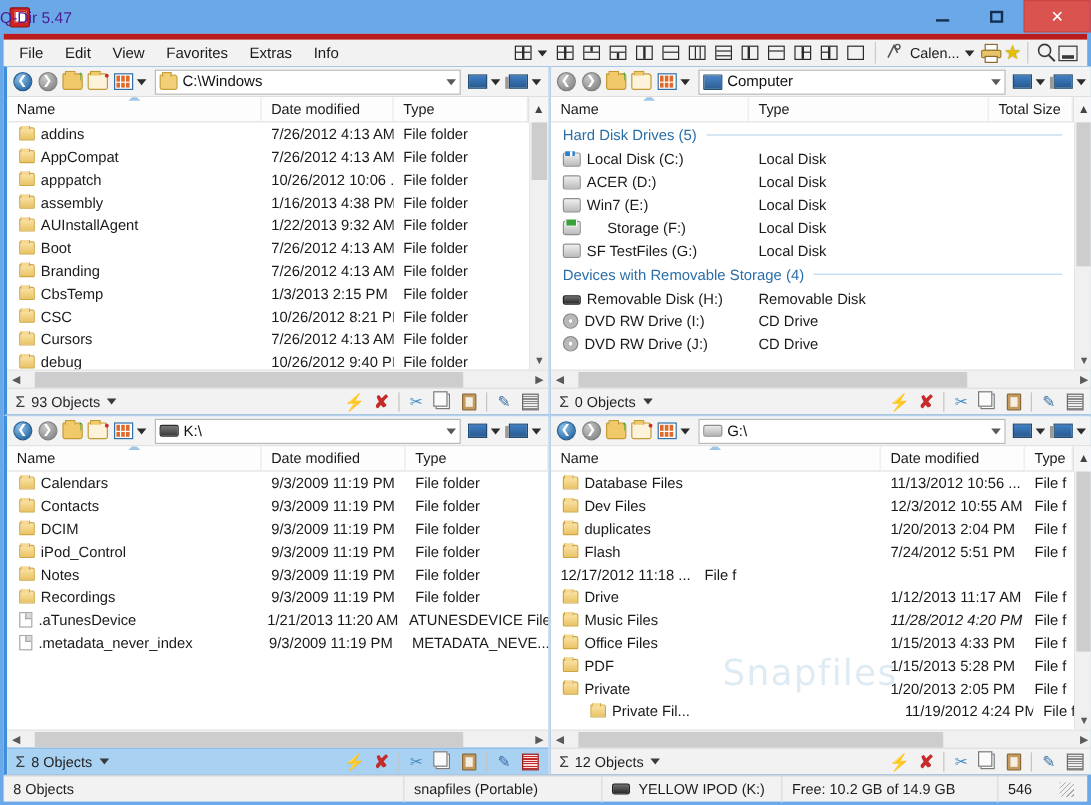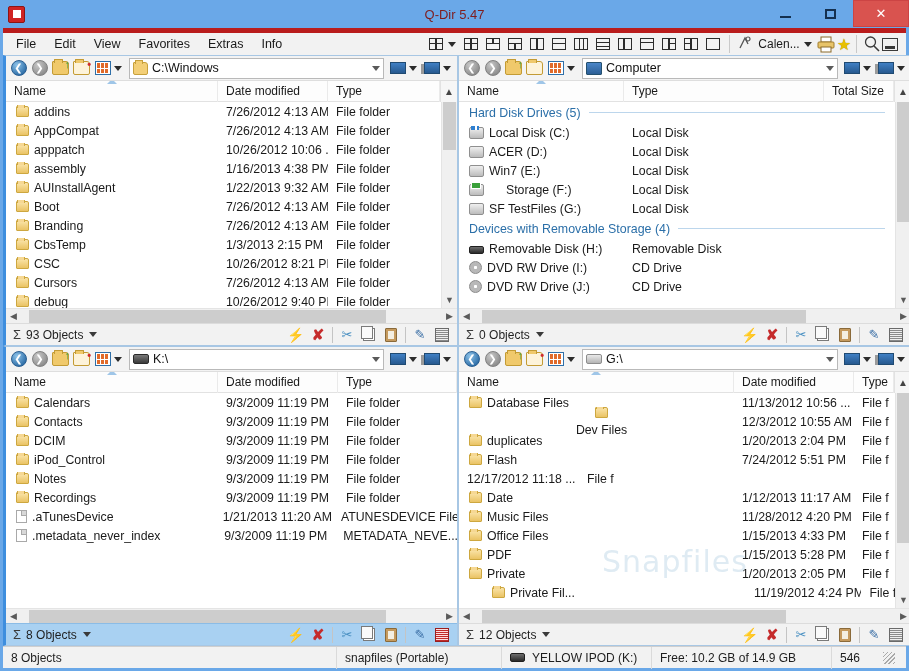--- a/index.html
+++ b/index.html
@@ -31,22 +31,22 @@
     border: 1px solid #8e1414;
     border-radius: 2px;
     display: flex; align-items: center; justify-content: center;
     position: relative;
   }
   .app-icon::after {
     content: ""; width: 8px; height: 8px;
     background: #fff; border: 1px solid #cf2323;
   }
   .title-text {
-    position: absolute; left: 0; right: 0; text-align: center;
-    font-size: 13px; color: #7f1d1d; pointer-events: none;
+    position: absolute; left: 0; right: 0; 
+    font-size: 13px; color: #4c1d95; pointer-events: none;
   }
   .wbtns { margin-left: auto; display: flex; align-items: center; height: 28px; }
   .wbtn {
     width: 45px; height: 22px; margin: 0; display: flex;
     align-items: center; justify-content: center;
     color: #143050; font-size: 13px;
   }
   .wbtn.close {
     background: #d9534f; color: #fff; width: 56px; height: 27px;
     border: 1px solid #c44; margin-top: -1px;
@@ -1057,21 +1057,21 @@
         <div class="list" id="p4list">
             <div class="row">
               <div class="cell name" style="width: 275px;">
                 <span class="ico-folder"></span>
                 <span>Database Files</span>
               </div>
               <div class="cell" style="width: 120px;">11/13/2012 10:56 ...</div>
               <div class="cell" style="flex: 1 1 auto;">File f</div>
             </div>
             <div class="row">
-              <div class="cell name" style="width: 275px; flex-direction: column;">
+              <div class="cell name" style="width: 275px;">
                 <span class="ico-folder"></span>
                 <span>Dev Files</span>
               </div>
               <div class="cell" style="width: 120px;">12/3/2012 10:55 AM</div>
               <div class="cell" style="flex: 1 1 auto;">File f</div>
             </div>
             <div class="row">
               <div class="cell name" style="width: 275px;">
                 <span class="ico-folder"></span>
                 <span>duplicates</span>
@@ -1087,31 +1087,31 @@
               <div class="cell" style="width: 120px;">7/24/2012 5:51 PM</div>
               <div class="cell" style="flex: 1 1 auto;">File f</div>
             </div>
             <div class="row">
               <div class="cell" style="width: 120px;">12/17/2012 11:18 ...</div>
               <div class="cell" style="flex: 1 1 auto;">File f</div>
             </div>
             <div class="row">
               <div class="cell name" style="width: 275px;">
                 <span class="ico-folder"></span>
-                <span>Date</span>
+                <span>Drive</span>
               </div>
               <div class="cell" style="width: 120px;">1/12/2013 11:17 AM</div>
               <div class="cell" style="flex: 1 1 auto;">File f</div>
             </div>
             <div class="row">
               <div class="cell name" style="width: 275px;">
                 <span class="ico-folder"></span>
                 <span>Music Files</span>
               </div>
-              <div class="cell" style="width: 120px;">11/28/2012 4:20 PM</div>
+              <div class="cell" style="width: 120px; font-style: italic;">11/28/2012 4:20 PM</div>
               <div class="cell" style="flex: 1 1 auto;">File f</div>
             </div>
             <div class="row">
               <div class="cell name" style="width: 275px;">
                 <span class="ico-folder"></span>
                 <span>Office Files</span>
               </div>
               <div class="cell" style="width: 120px;">1/15/2013 4:33 PM</div>
               <div class="cell" style="flex: 1 1 auto;">File f</div>
             </div>

